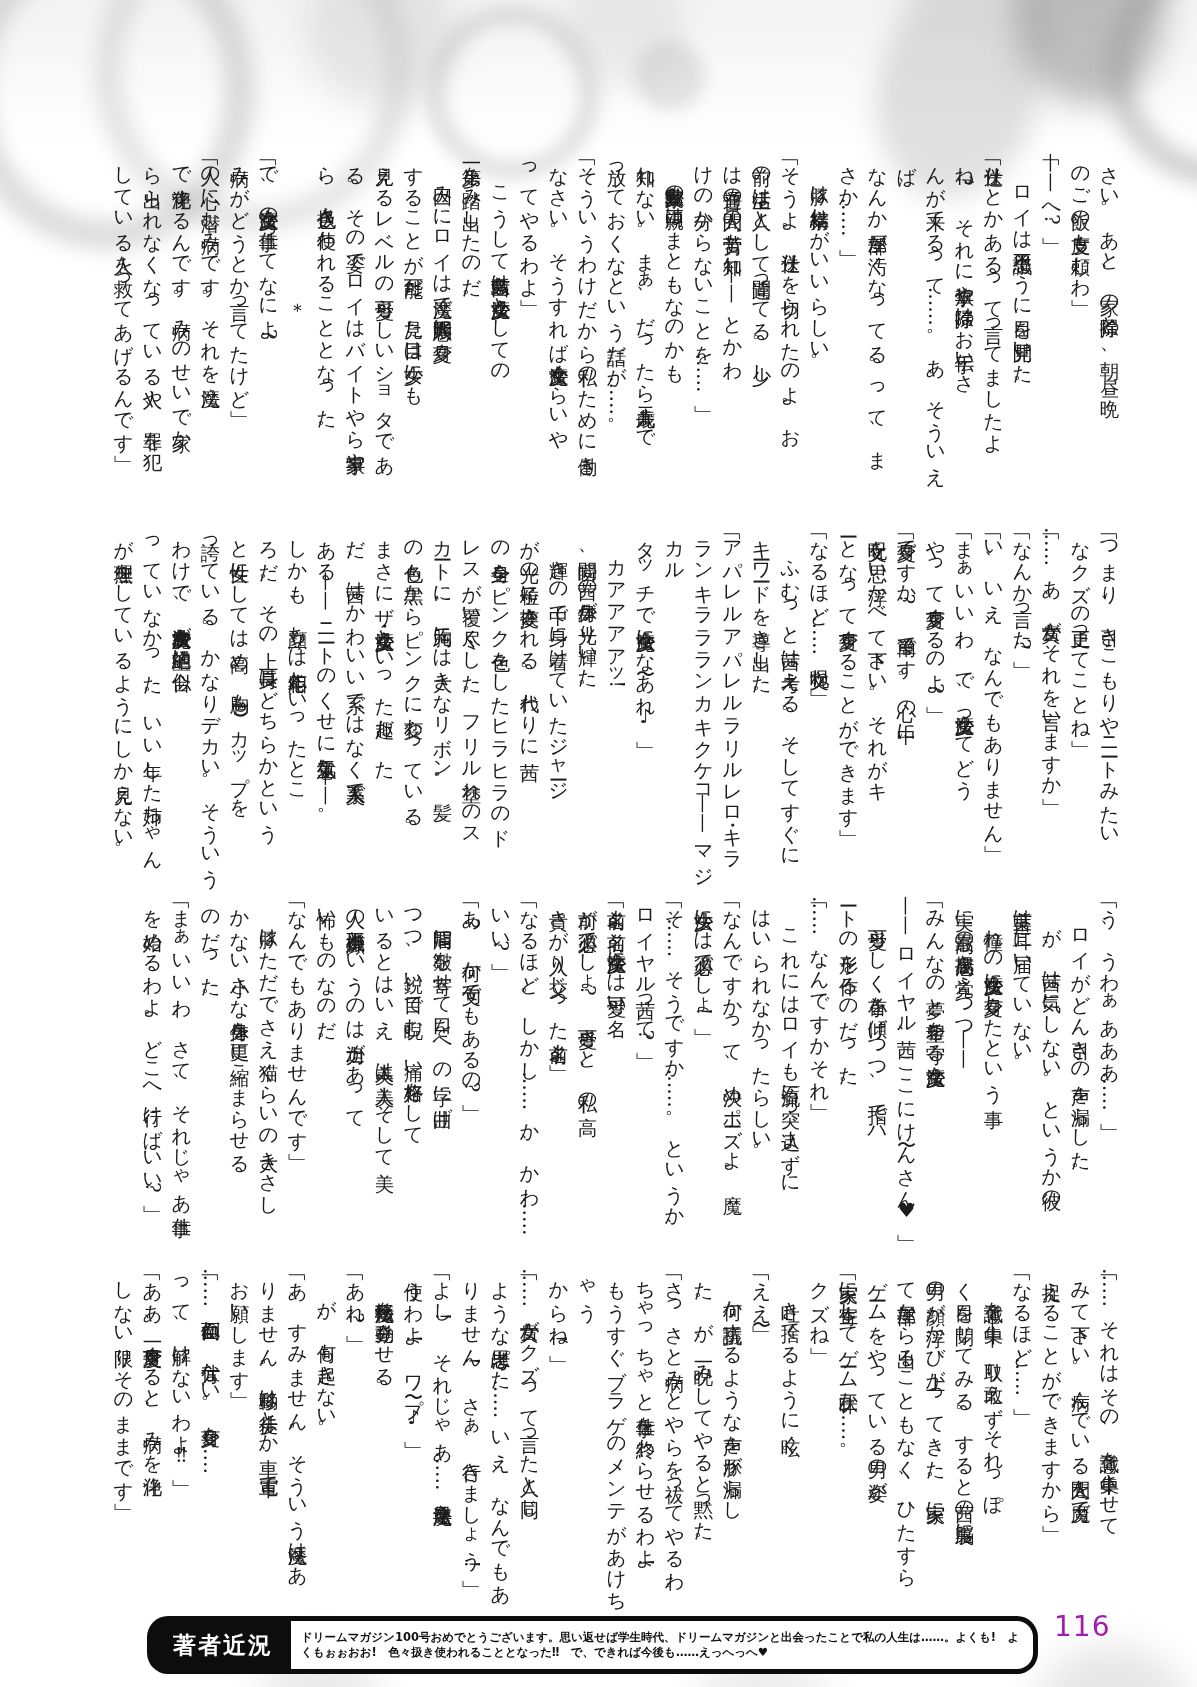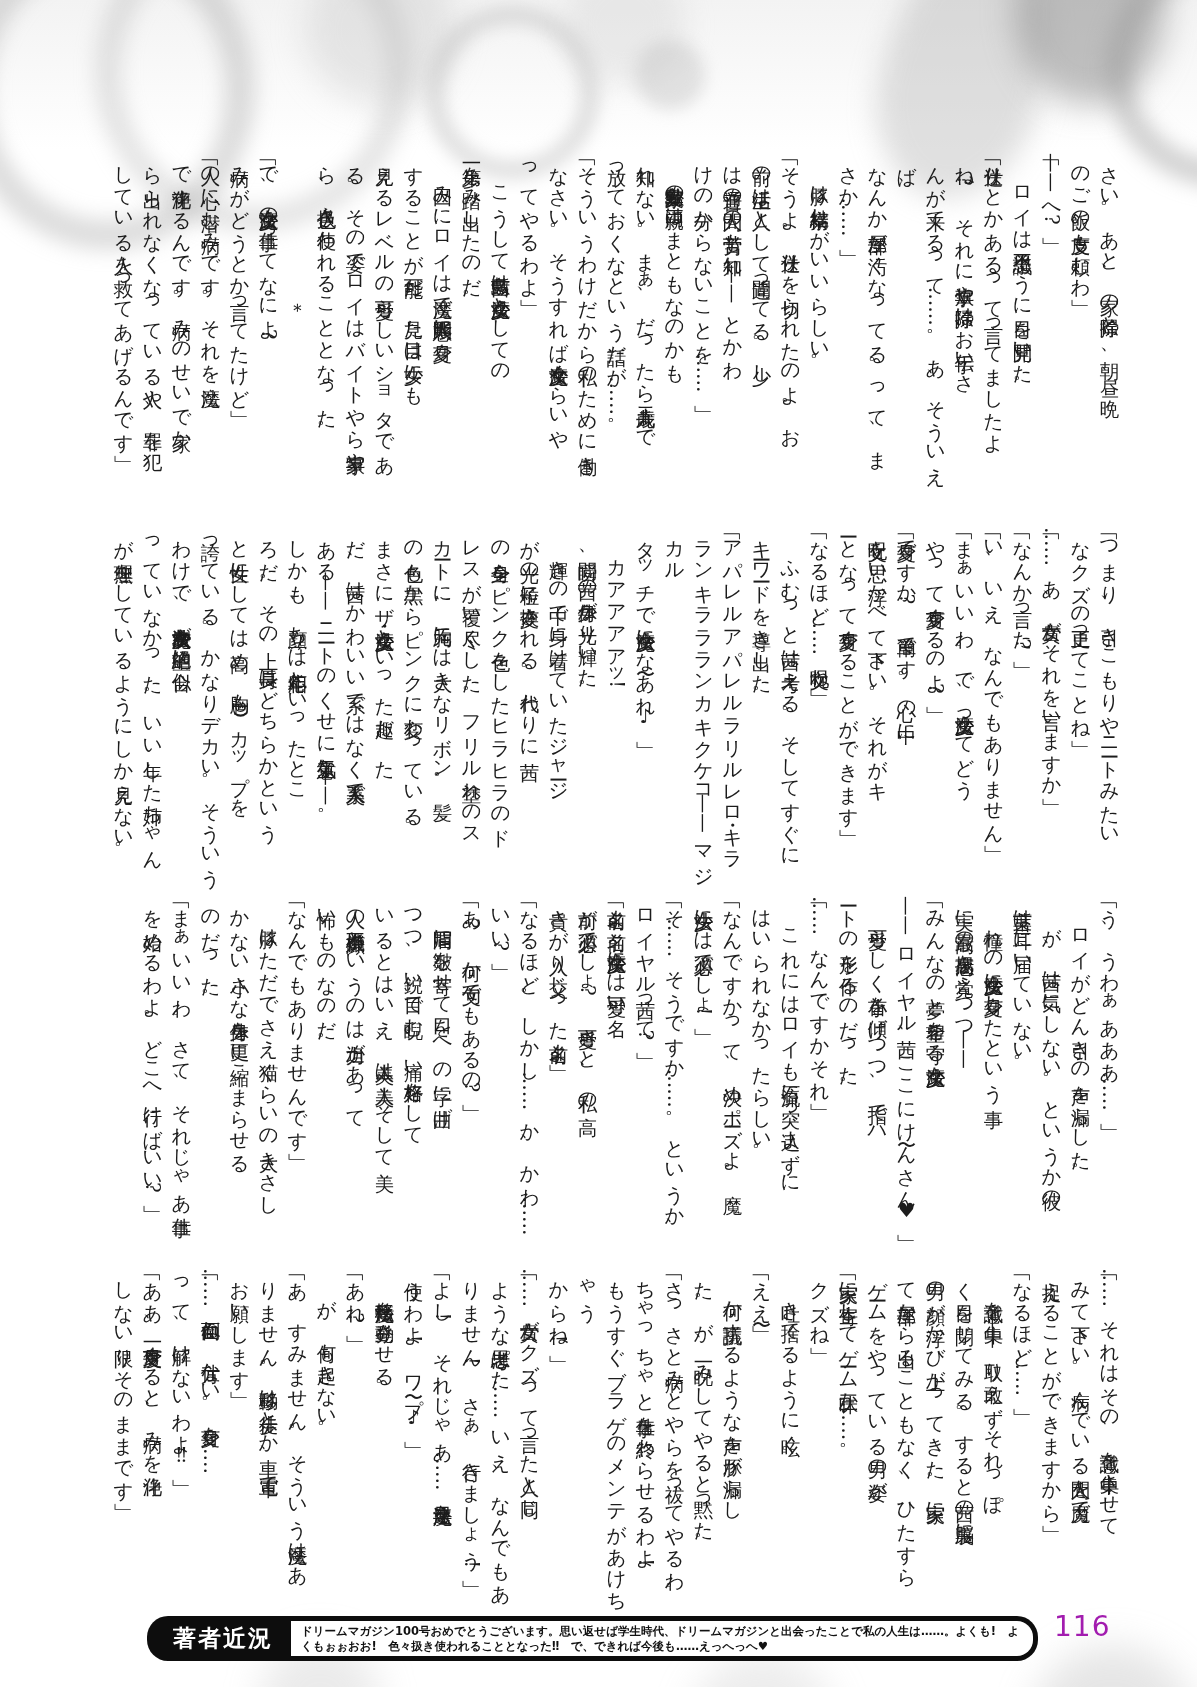--- a/index.html
+++ b/index.html
@@ -47,21 +47,21 @@
     font-weight: 500;
   }
   .band-1 { top: 153px; }
   .band-2 { top: 527px; }
   .band-3 { top: 896px; }
   .band-4 { top: 1268px; }
 
   
   .footer {
     position: absolute; left: 147px; top: 1616px;
-    display: flex; align-items: stretch; height: 45px; z-index: 3;
+    display: flex; align-items: stretch; height: 58px; z-index: 3;
     font-family: "DejaVu Sans", sans-serif;
   }
   .footer-label {
     background: #0d0d0d; color: #ffffff;
     border-radius: 21px 0 0 21px;
     display: flex; align-items: center;
     padding: 0 18px 0 26px;
     font-size: 23px; font-weight: bold; letter-spacing: 2px;
     white-space: nowrap;
   }

